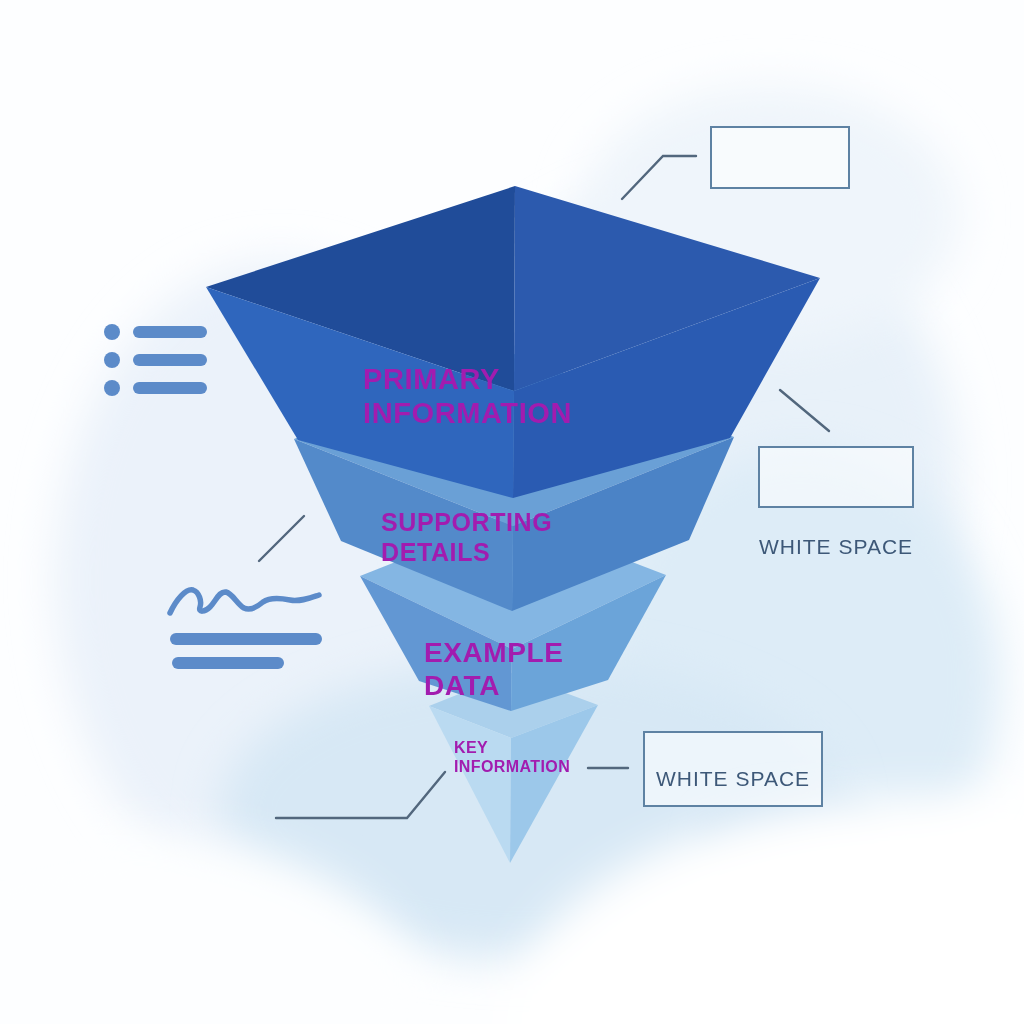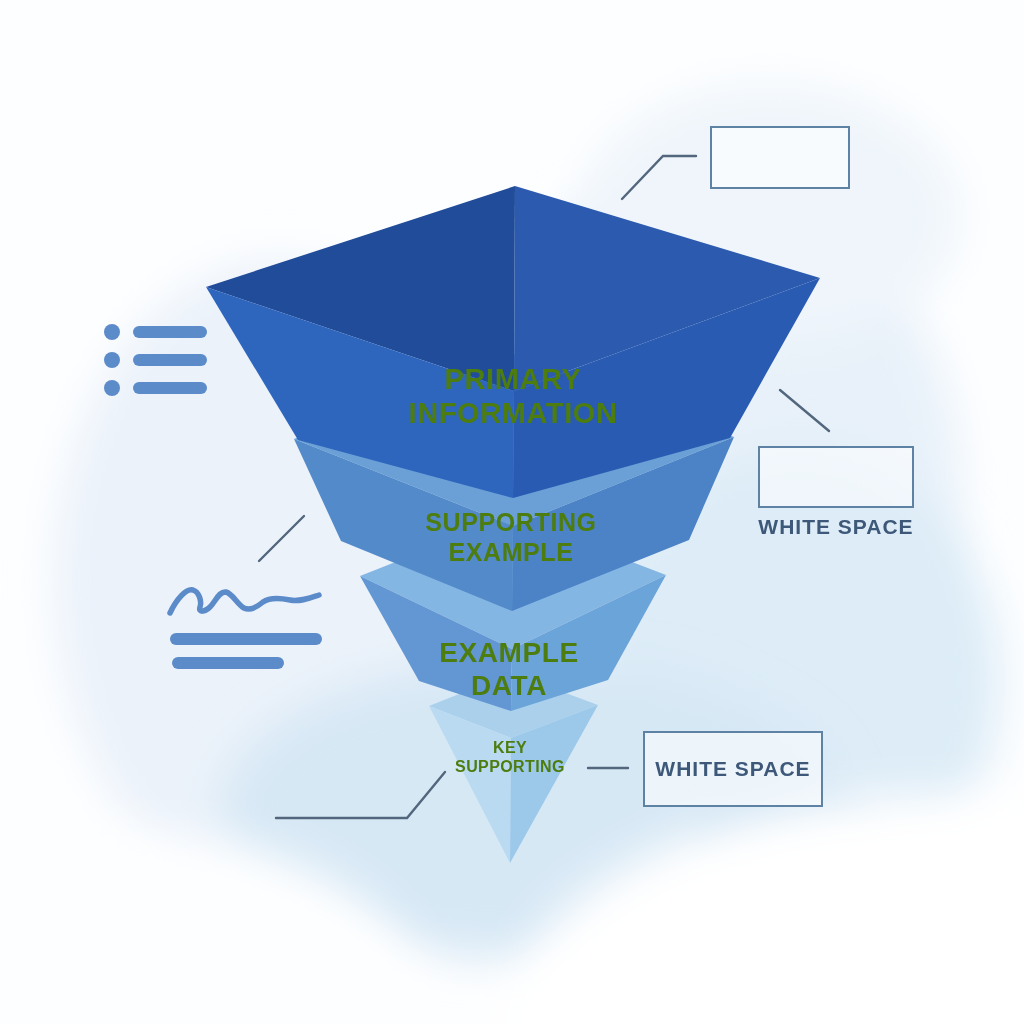--- a/index.html
+++ b/index.html
@@ -2,39 +2,39 @@
 <html><head>
 <meta charset="utf-8">
 <style>
   html,body{margin:0;padding:0;background:#fff;}
   .stage{
     position:relative;width:1024px;height:1024px;overflow:hidden;
     background:#fdfeff;font-family:"Liberation Sans",sans-serif;
   }
   svg.scene{position:absolute;left:0;top:0;width:1024px;height:1024px;}
   .funnel-label{
-    position:absolute;color:#4d7c0f;font-weight:700;text-align:center;
+    position:absolute;color:#a21caf;font-weight:700;
     letter-spacing:0.6px;line-height:1.18;user-select:none;
   }
   .lbl-1{left:363px;top:362px;width:300px;font-size:29px;}
   .lbl-2{left:381px;top:508px;width:260px;font-size:25px;}
   .lbl-3{left:424px;top:636px;width:170px;font-size:28px;}
   .lbl-4{left:454px;top:739px;width:112px;font-size:16px;letter-spacing:0.4px;}
   .callout-box{
     position:absolute;border:2px solid #5e82a3;background:rgba(255,255,255,0.55);
     box-sizing:border-box;
   }
   .box-top{left:710px;top:126px;width:140px;height:63px;}
   .box-mid{left:758px;top:446px;width:156px;height:62px;}
   .box-bottom{
     left:643px;top:731px;width:180px;height:76px;
     display:flex;align-items:center;justify-content:center;
   }
   .callout-text{
-    color:#3d5878;font-size:21px;letter-spacing:1px;font-weight:700;
+    color:#3d5878;font-size:21px;letter-spacing:1px;font-weight:400;margin-top:20px;
   }
   .caption-mid{
     position:absolute;left:744px;top:515px;width:184px;text-align:center;
   }
 </style>
 </head>
 <body>
 
 <div class="stage">
 
@@ -108,23 +108,23 @@
 
     <g>
       <polygon points="515,186 206,287 514,391" fill="#204c99"></polygon>
       <polygon points="515,186 820,278 514,391" fill="#2c5aae"></polygon>
       <polygon points="206,287 514,391 513,498 298,440" fill="#2f66bd"></polygon>
       <polygon points="514,391 820,278 730,438 513,498" fill="#2a5bb2"></polygon>
     </g>
   </svg>
 
   <div class="funnel-label lbl-1">PRIMARY INFORMATION</div>
-  <div class="funnel-label lbl-2">SUPPORTING EXAMPLE</div>
+  <div class="funnel-label lbl-2">SUPPORTING DETAILS</div>
   <div class="funnel-label lbl-3">EXAMPLE DATA</div>
-  <div class="funnel-label lbl-4">KEY SUPPORTING</div>
+  <div class="funnel-label lbl-4">KEY INFORMATION</div>
 
   <div class="callout-box box-top"></div>
 
   <div class="callout-box box-mid"></div>
   <div class="callout-text caption-mid">WHITE SPACE</div>
 
   <div class="callout-box box-bottom">
     <span class="callout-text">WHITE SPACE</span>
   </div>
 

